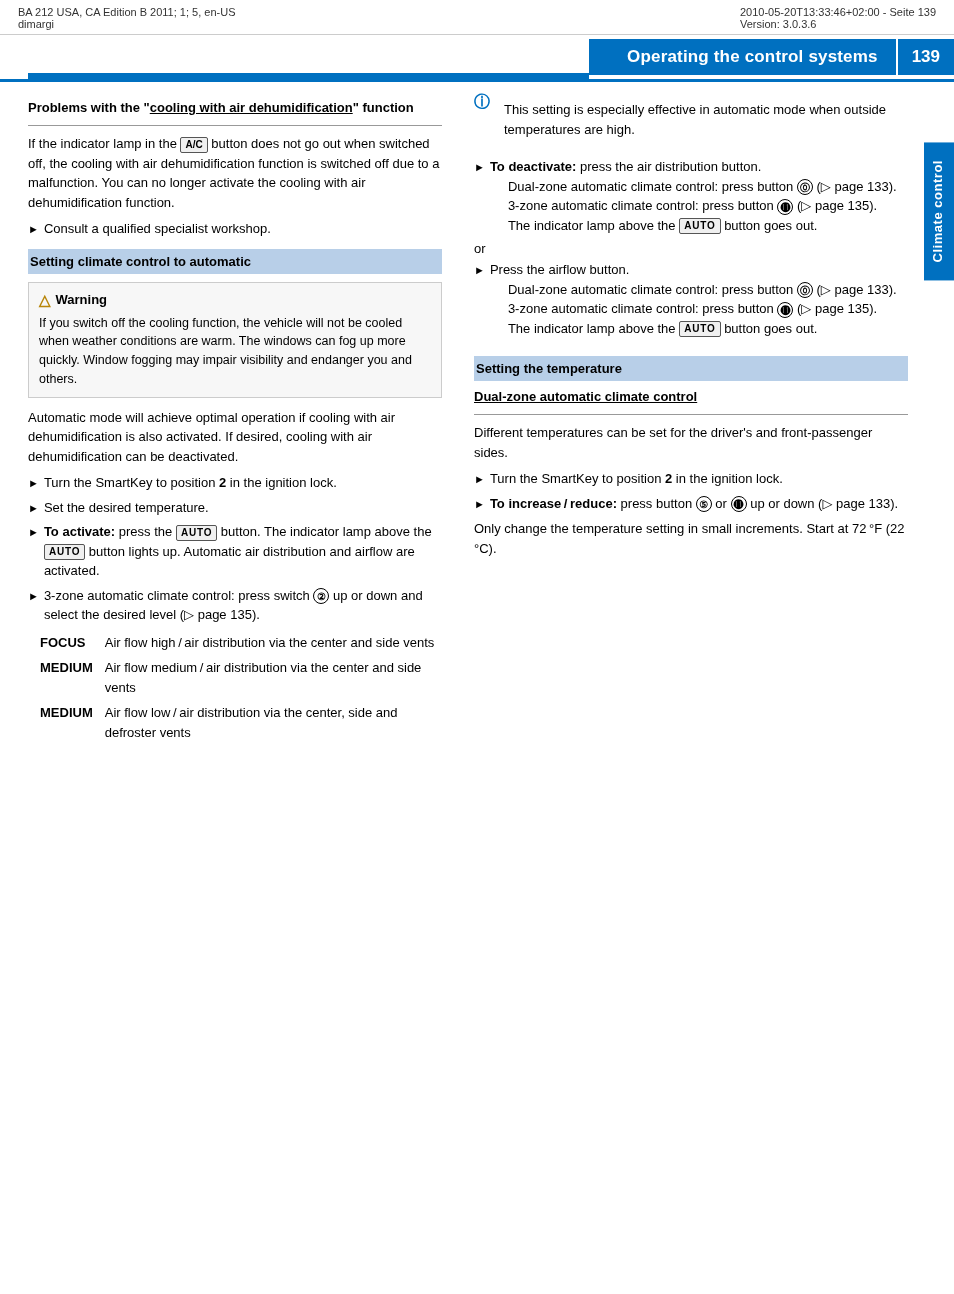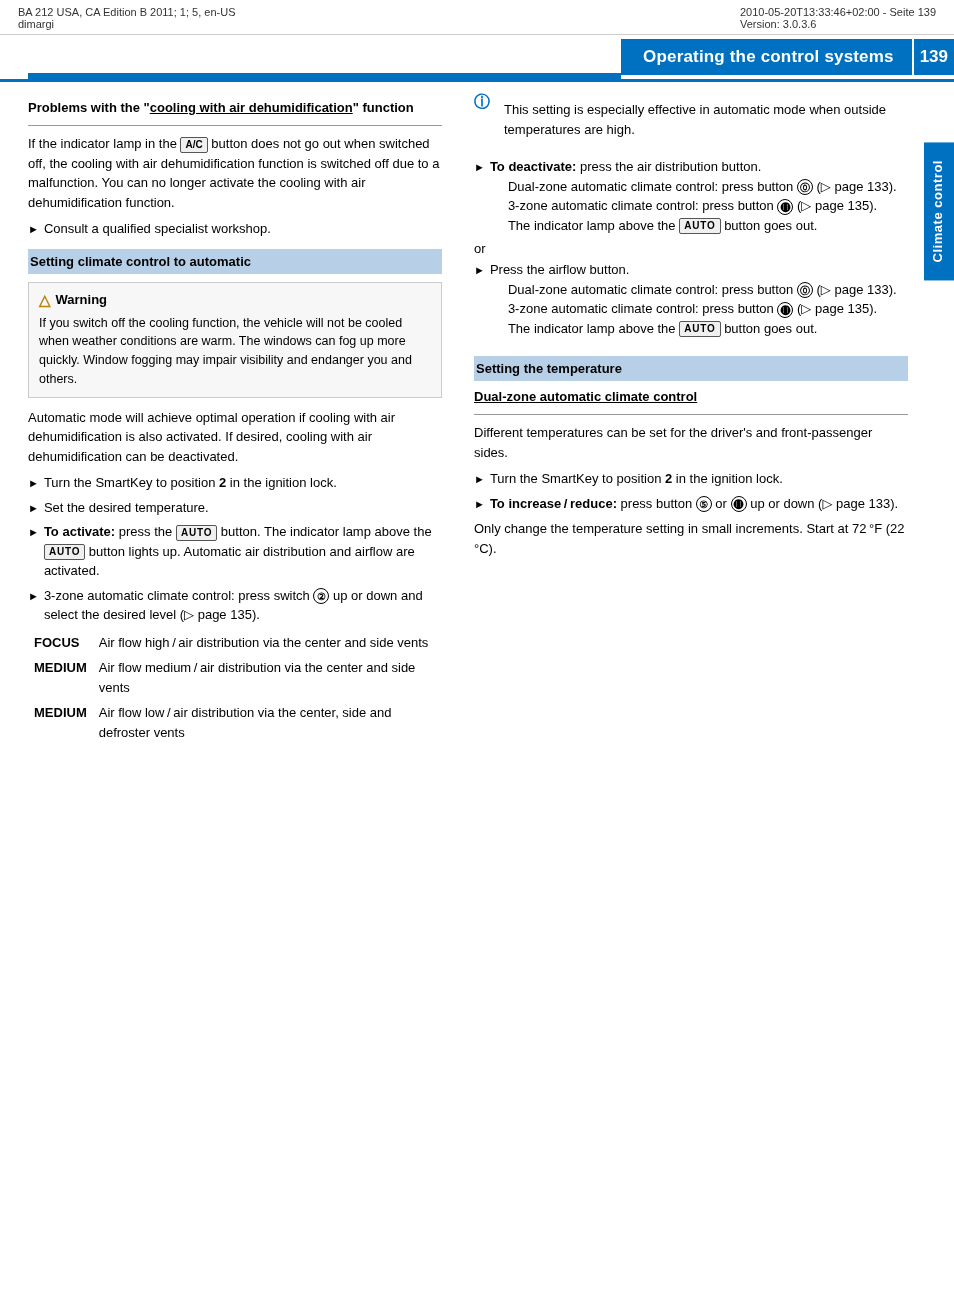--- a/index.html
+++ b/index.html
@@ -33,30 +33,30 @@
     }
     .page-title-bar-inner {
       display: flex;
       align-items: center;
     }
     .title-text-block {
       background: #0070c0;
       color: #fff;
       font-size: 17px;
       font-weight: bold;
-      padding: 8px 18px 8px 22px;
+      padding: 8px 18px 8px 38px;
       text-align: right;
       letter-spacing: 0.01em;
     }
     .page-number-block {
       background: #0070c0;
       color: #fff;
       font-size: 17px;
       font-weight: bold;
-      padding: 8px 6px;
+      padding: 8px 14px;
       border-left: 2px solid #fff;
     }
 
     
     .main-content {
       display: flex;
       padding: 0;
     }
 
     
@@ -164,21 +164,21 @@
     }
     .arrow-list li .arrow {
       margin-right: 5px;
       flex-shrink: 0;
       font-size: 11px;
       margin-top: 2px;
     }
 
     
     .focus-table {
-      margin: 6px 0 0 4px;
+      margin: 6px 0 0 10px;
       width: 100%;
     }
     .focus-table tr td {
       vertical-align: top;
       font-size: 13px;
       line-height: 1.5;
       padding-bottom: 4px;
     }
     .focus-table .label-col {
       font-weight: bold;

